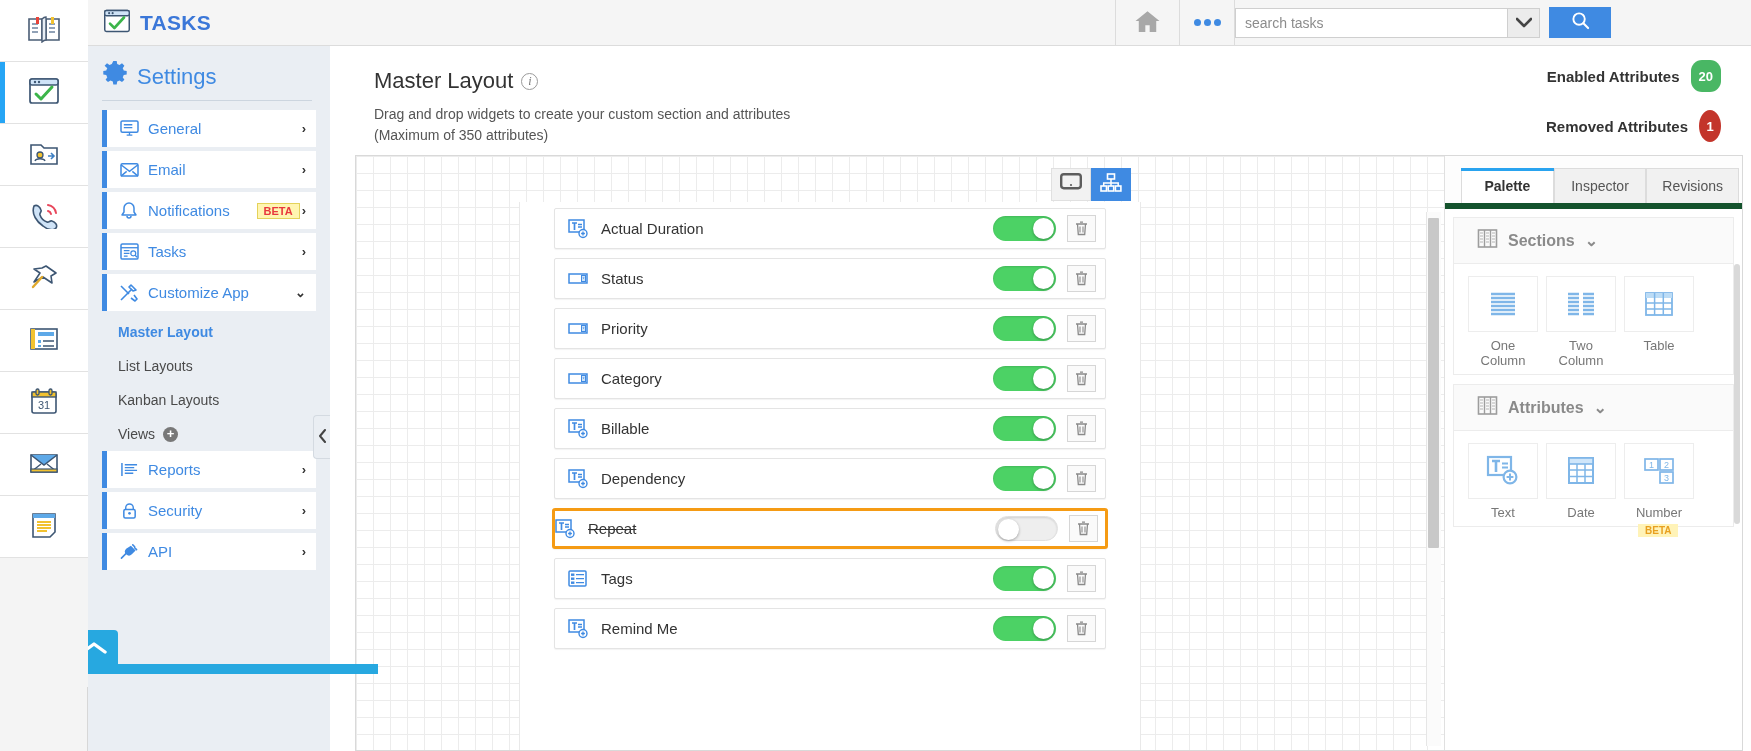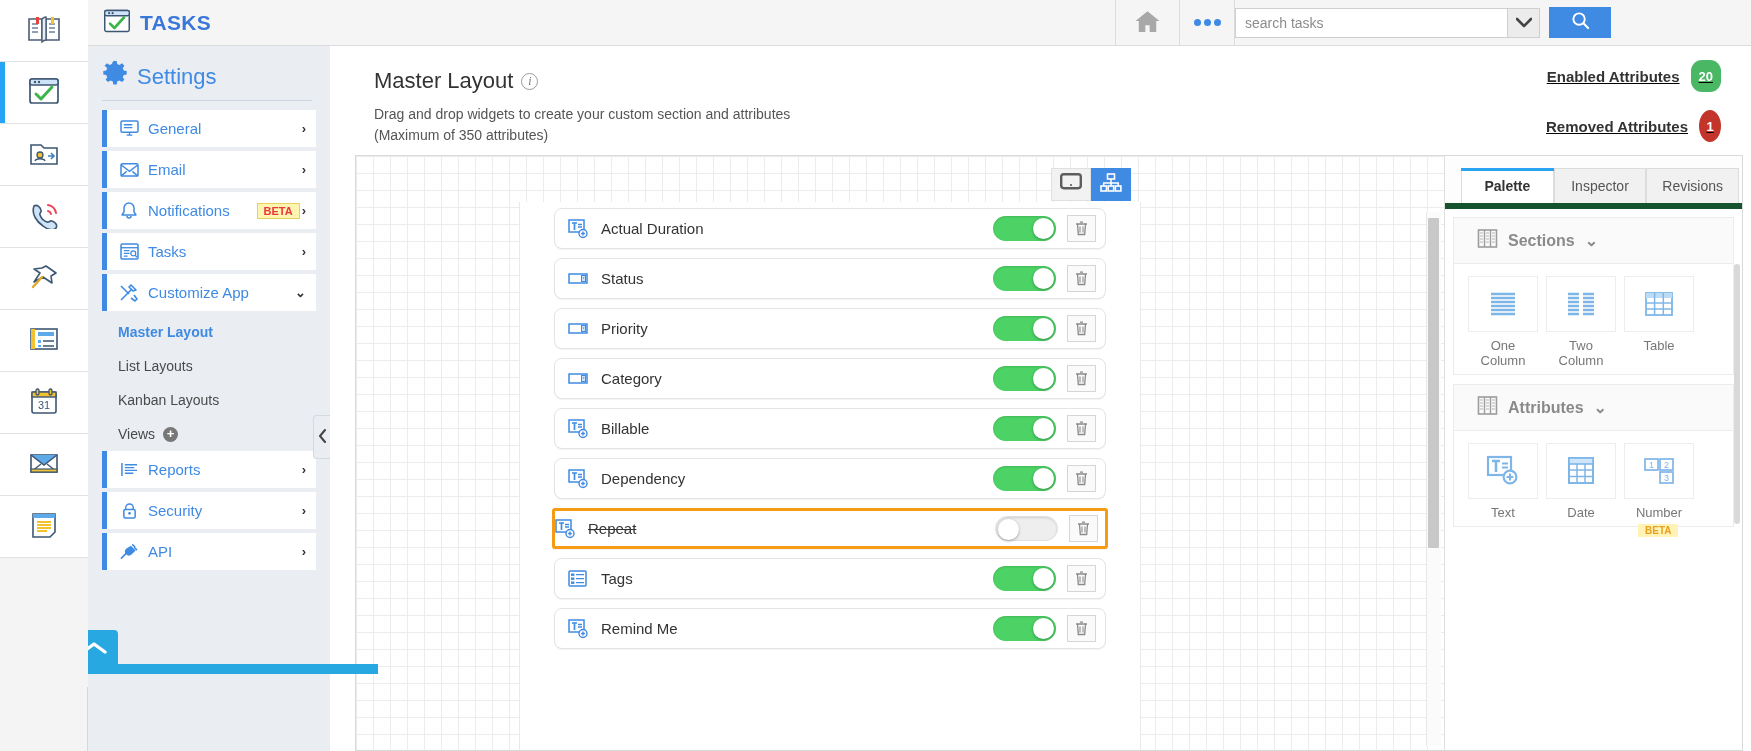--- a/index.html
+++ b/index.html
@@ -119,21 +119,21 @@
   #main { position: absolute; left: 330px; top: 46px; right: 0; bottom: 0; background: #fff; }
   #page-title-row { display: flex; align-items: center; gap: 8px; padding: 22px 0 0 44px; }
   #page-title { font-size: 22px; color: #333; font-weight: normal; }
   #info-circle {
     width: 17px; height: 17px; border-radius: 50%; border: 1.4px solid #9a9a9a;
     color: #777; font-size: 12px; font-style: italic; text-align: center; line-height: 15px;
     font-family: "Liberation Serif", serif; cursor: pointer;
   }
   #page-sub { padding: 10px 0 0 44px; font-size: 14px; color: #555; max-width: 520px; line-height: 21px; }
   #counters { position: absolute; right: 30px; top: 14px; text-align: right; }
-  .counter-row { display: flex; align-items: center; justify-content: flex-end; gap: 11px; margin-bottom: 18px; text-decoration: underline; }
+  .counter-row { display: flex; align-items: center; justify-content: flex-end; gap: 11px; margin-bottom: 18px; }
   .counter-label { font-size: 15px; font-weight: bold; color: #333; }
   .pill {
     min-width: 29px; height: 32px; border-radius: 11px; color: #fff;
     font-size: 13px; font-weight: bold; display: flex; align-items: center; justify-content: center;
     padding: 0 8px;
   }
   .pill.green { background: #49b764; }
   .pill.red { background: #c3352b; border-radius: 50%; min-width: 22px; padding: 0; }
 
   
@@ -150,21 +150,21 @@
     background-size: 17px 17px;
     overflow: hidden;
   }
   #section-card {
     position: absolute; left: 163px; top: 46px; width: 622px; bottom: -10px;
     background: #fff; border: 1px solid #e9e9e9; border-top: none;
     padding: 6px 34px 0 34px;
   }
   .attr-row {
     height: 41px; margin-bottom: 9px; background: #fff;
-    border: 1px solid #e4e4e4; border-radius: 8px;
+    border: 1px solid #e4e4e4; border-radius: 2px;
     display: flex; align-items: center; padding: 0 9px 0 13px;
     box-shadow: 0 1px 1px rgba(0,0,0,.05);
   }
   .attr-row.highlight {
     border: 3px solid #f59b14; border-radius: 3px; padding: 0 7px 0 0;
     margin-left: -2px; margin-right: -2px;
   }
   .attr-icon { width: 22px; margin-right: 11px; display: flex; align-items: center; }
   .attr-label { flex: 1; font-size: 15px; color: #333; }
   .attr-label.struck { text-decoration: line-through; }

